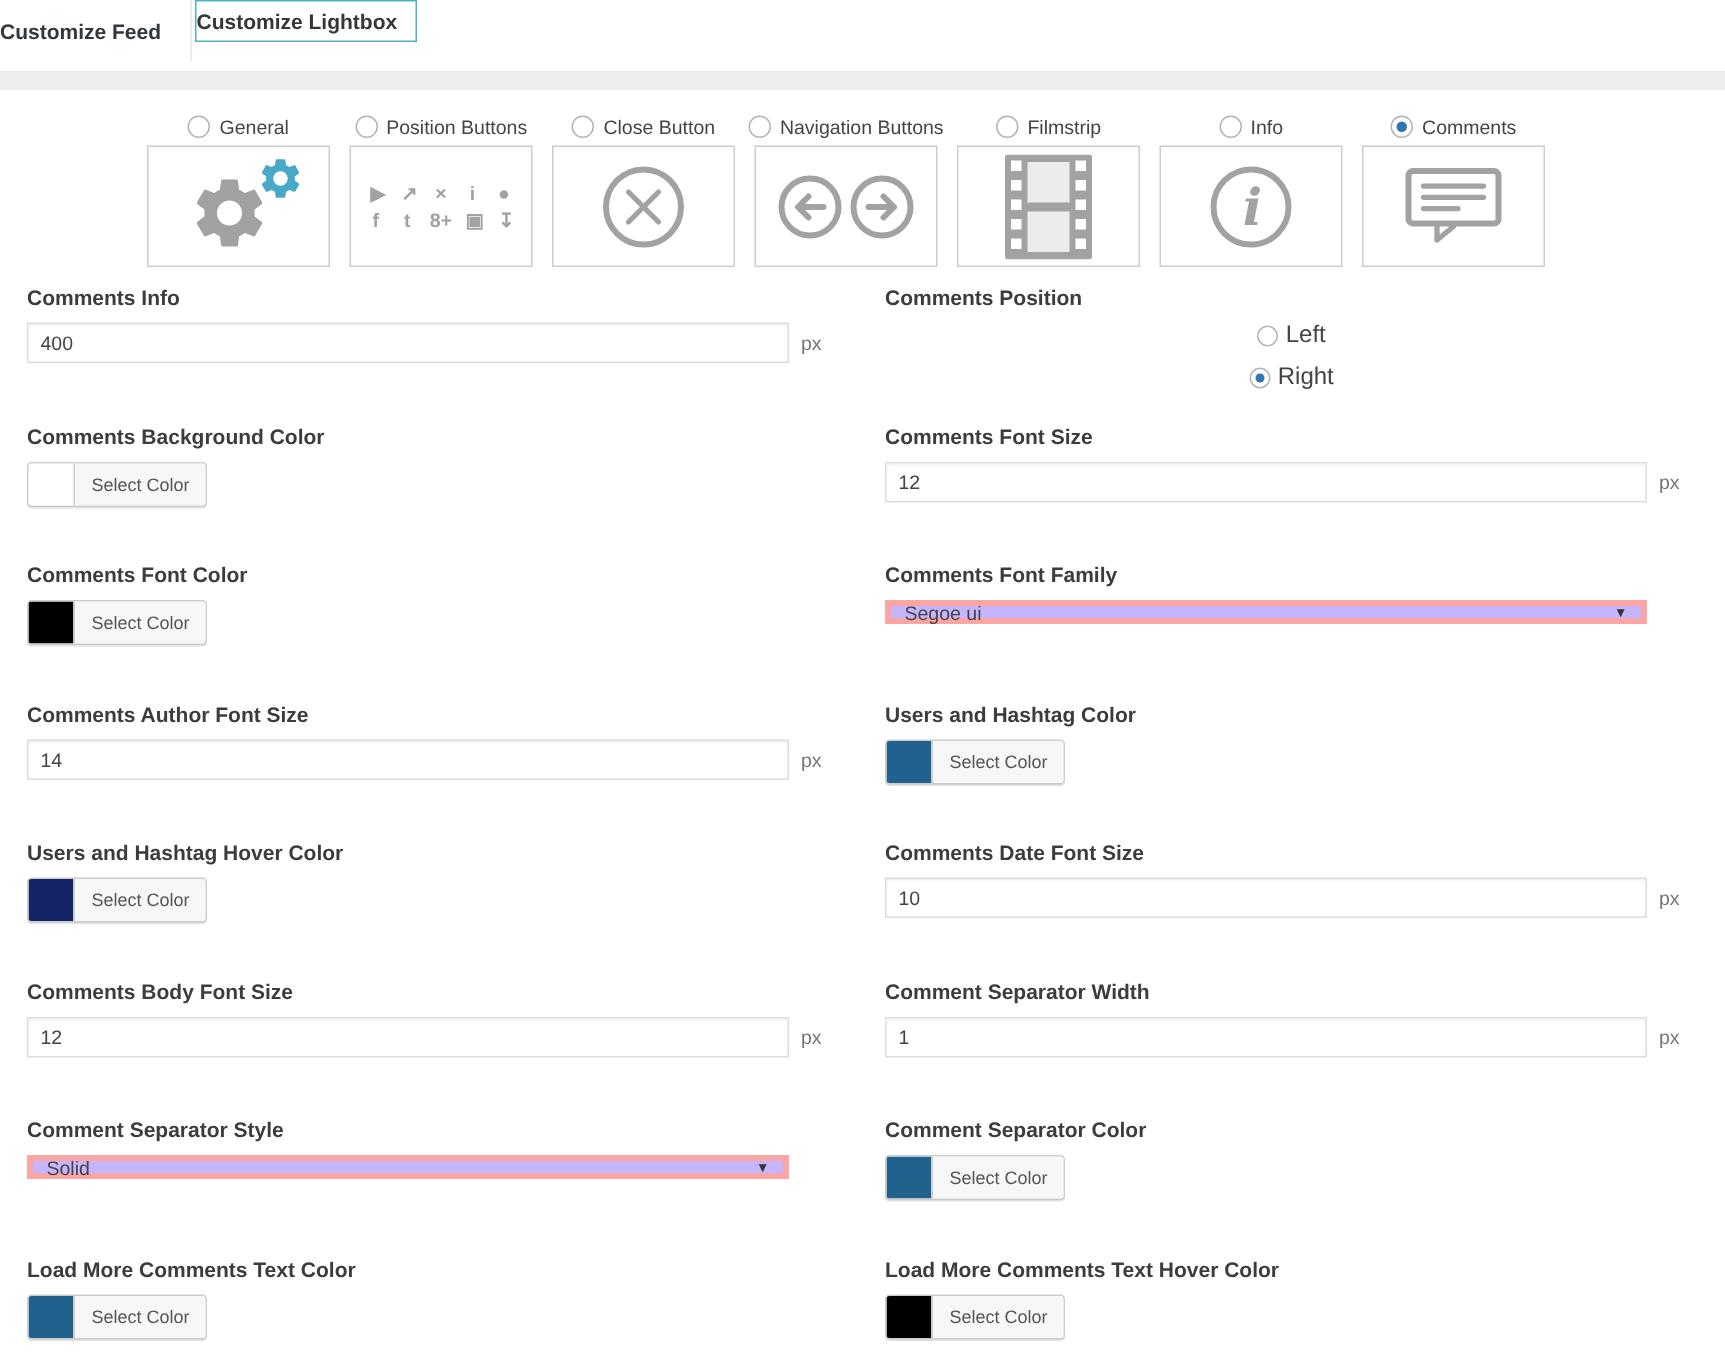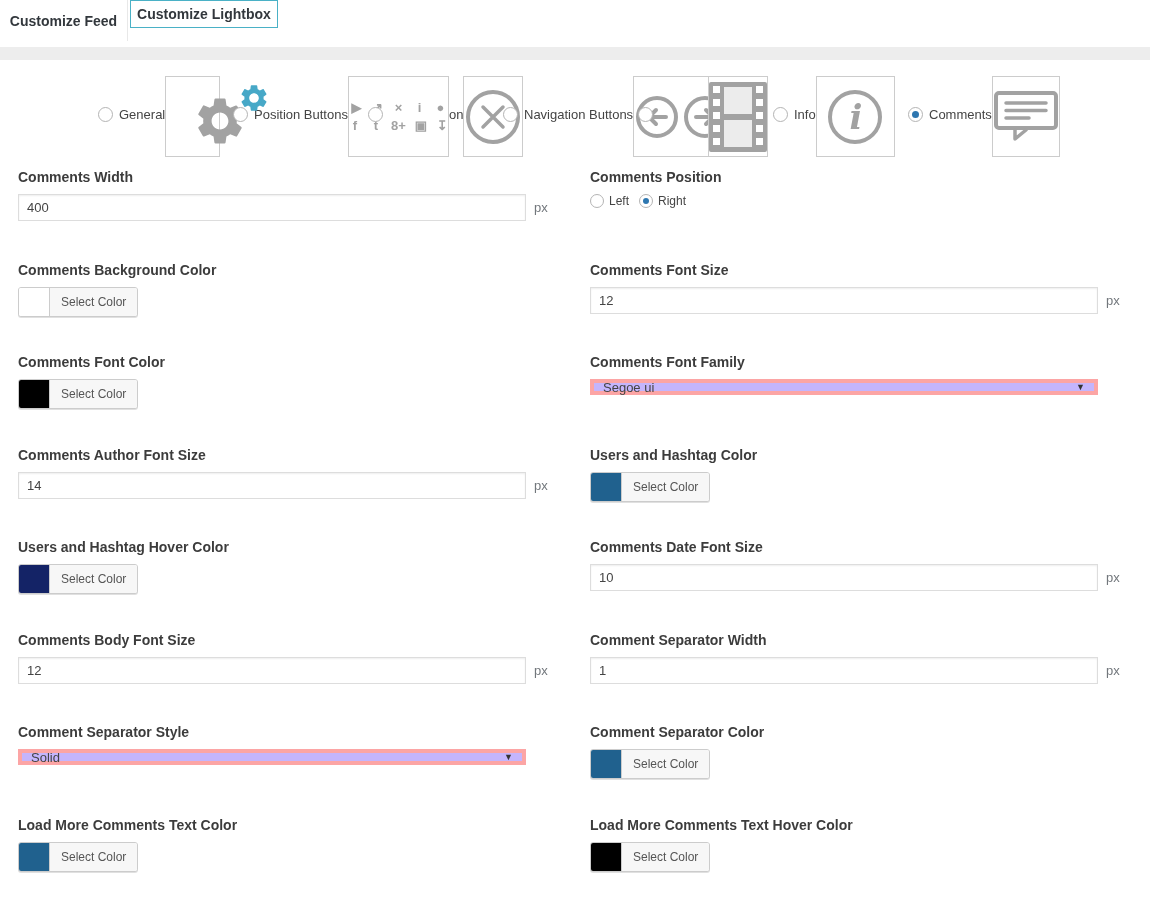--- a/index.html
+++ b/index.html
@@ -2,30 +2,30 @@
 <html><head>
 <meta charset="utf-8">
 <style>
   html,body{margin:0;padding:0;}
   body{
     width:1150px;height:913px;overflow:hidden;background:#fff;
     font-family:"Liberation Sans", sans-serif;
   }
   
   .tabbar{position:relative;height:47px;background:#fff;}
-  .tab{position:absolute;top:0;display:flex;align-items:center;justify-content:center;
+  .tab{position:absolute;top:0;display:flex;align-items:center;
        font-weight:bold;font-size:14px;color:#32373c;background:#fff;cursor:pointer;box-sizing:border-box;}
   .tab-feed{left:0;width:128px;height:41px;border-right:1px solid #e8e8e8;}
   .tab-lightbox{left:130px;width:148px;height:28px;border:1px solid #4ab1c6;z-index:2;}
   .gray-strip{height:13px;background:#ededed;}
   
   .panel{background:#fff;padding-top:16px;}
   
   .section-nav{display:flex;gap:13px;margin-left:98px;}
-  .nav-item{width:122px;display:flex;flex-direction:row;align-items:center;}
+  .nav-item{width:122px;display:flex;flex-direction:column;align-items:center;}
   .nav-radio-row{display:flex;align-items:center;gap:6px;font-size:13px;color:#444;
                  margin-bottom:5px;height:16px;cursor:pointer;white-space:nowrap;}
   .icon-box{width:122px;height:81px;border:1px solid #ccc;box-sizing:border-box;background:#fff;
             display:flex;align-items:center;justify-content:center;position:relative;cursor:pointer;}
   .radio{width:15px;height:15px;border:1px solid #b4b4b4;border-radius:50%;background:#fff;
          box-sizing:border-box;position:relative;display:inline-block;flex:0 0 auto;}
   .radio.checked::after{content:"";position:absolute;left:3px;top:3px;width:7px;height:7px;
          border-radius:50%;background:#2e77b0;}
   .gears{position:relative;width:100%;height:100%;}
   .gear-big{position:absolute;left:26px;top:16px;}
@@ -45,21 +45,21 @@
   .suffix{margin-left:8px;font-size:13px;color:#72777c;}
   .select-box{width:508px;height:16px;box-sizing:border-box;border:4px solid #fca5a5;background:#c4b5fd;
               display:flex;align-items:center;justify-content:space-between;padding:0 9px;
               font-size:13px;color:#444;cursor:pointer;}
   .select-arrow{font-size:9px;color:#333;}
   .color-btn{display:inline-flex;align-items:stretch;height:28px;border:1px solid #ccc;border-radius:3px;
              overflow:hidden;background:#fff;cursor:pointer;box-shadow:0 1px 0 rgba(0,0,0,.12);}
   .color-swatch{width:30px;}
   .color-text{display:flex;align-items:center;padding:13px 11px;background:#f7f7f7;
               border-left:1px solid #ccc;font-size:12px;color:#555;}
-  .radio-pair{display:flex;align-items:center;gap:10px;font-size:12px;color:#444;}
+  .radio-pair{display:flex;align-items:center;gap:10px;font-size:16px;color:#444;flex-direction:column;}
   .radio-opt{display:flex;align-items:center;gap:5px;cursor:pointer;}
   .radio-sm{width:14px;height:14px;}
   .radio-sm.checked::after{left:3px;top:3px;width:6px;height:6px;}
 </style>
 </head>
 <body>
 
 <div class="page">
 
   <div class="tabbar">
@@ -197,21 +197,21 @@
             <path d="M13 14 H53 M13 21.5 H53 M13 29 H36" stroke="#a2a2a2" stroke-width="3.5" stroke-linecap="round" fill="none"></path>
           </svg>
         </div>
       </div>
 
     </div>
 
     <div class="form-grid">
 
       <div class="field">
-        <div class="field-label">Comments Width</div>
+        <div class="field-label">Comments Info</div>
         <div class="control-row">
           <input class="text-input" type="text" value="400" style="">
           <span class="suffix">px</span>
         </div>
       </div>
 
       <div class="field">
         <div class="field-label">Comments Position</div>
         <div class="control-row radio-pair">
           <span class="radio-opt">

